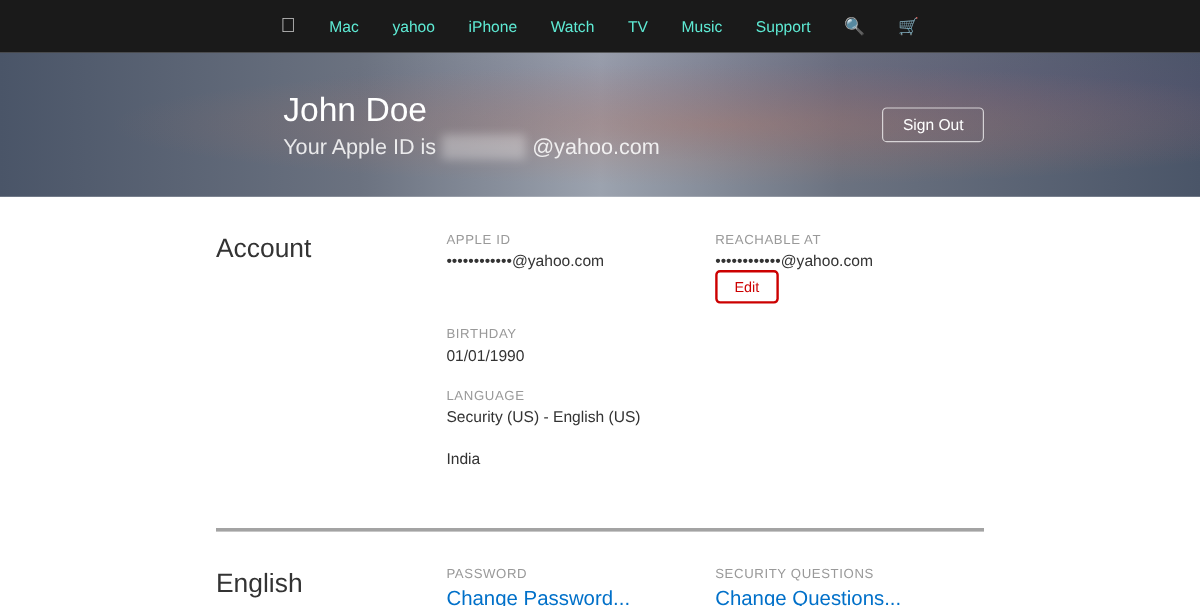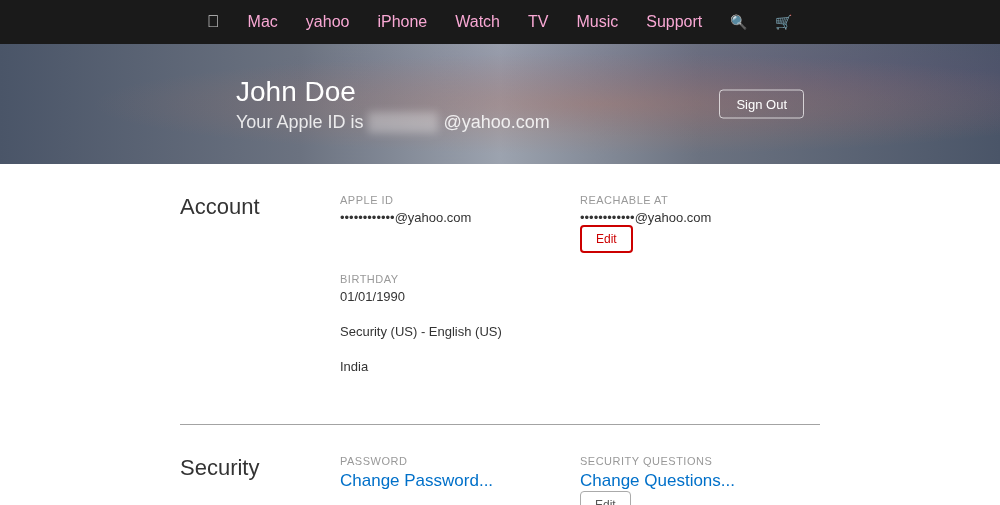--- a/index.html
+++ b/index.html
@@ -8,23 +8,23 @@
     
     .nav-bar {
       background: #1a1a1a;
       display: flex;
       align-items: center;
       justify-content: center;
       height: 44px;
       gap: 28px;
     }
     .nav-bar a {
-      color: #f9a8d4;
+      color: #5eead4;
       text-decoration: none;
-      font-size: 16px;
+      font-size: 13px;
     }
     .nav-apple-icon {
       color: #ccc;
       font-size: 17px;
     }
 
     
     .hero {
       position: relative;
       height: 120px;
@@ -57,21 +57,21 @@
       margin-top: 4px;
     }
     .hero-email span.blurred {
       display: inline-block;
       filter: blur(4px);
       background: rgba(255,255,255,0.3);
       border-radius: 2px;
     }
     .sign-out-btn {
       position: absolute;
-      right: 196px;
+      right: 180px;
       top: 50%;
       transform: translateY(-50%);
       z-index: 1;
       background: transparent;
       border: 1px solid rgba(255,255,255,0.7);
       color: #fff;
       padding: 6px 16px;
       border-radius: 4px;
       font-size: 13px;
       cursor: pointer;
@@ -79,36 +79,37 @@
 
     
     .main-content {
       padding: 0 180px;
     }
 
     
     .section {
       display: flex;
       padding: 30px 0;
-      border-bottom: 1px solid #a3a3a3;
+      border-bottom: 3px solid #a3a3a3;
       align-items: flex-start;
     }
     .section-title {
       width: 160px;
       min-width: 160px;
       font-size: 22px;
       font-weight: 300;
       color: #333;
       padding-top: 0;
     }
     .section-body {
       flex: 1;
       display: flex;
       flex-wrap: wrap;
       gap: 0;
+      margin-left: 32px;
     }
     .field-group {
       width: 50%;
       margin-bottom: 20px;
     }
     .field-label {
       font-size: 11px;
       font-weight: 500;
       color: #999;
       letter-spacing: 0.5px;
@@ -196,32 +197,33 @@
         <button class="edit-btn" style="border: 2px solid #c00; color:#c00;">Edit</button>
       </div>
 
       <div class="field-group">
         <div class="field-label">BIRTHDAY</div>
         <div class="field-value">01/01/1990</div>
       </div>
       <div class="field-group"></div>
 
       <div class="field-group">
+        <div class="field-label">LANGUAGE</div>
         <div class="field-value">Security (US) - English (US)</div>
       </div>
       <div class="field-group"></div>
 
       <div class="field-group">
         <div class="field-value">India</div>
       </div>
     </div>
   </div>
 
   <div class="section">
-    <div class="section-title">Security</div>
+    <div class="section-title">English</div>
     <div class="section-body">
 
       <div class="field-group">
         <div class="field-label">PASSWORD</div>
         <div class="field-value">
           <a href="#" class="link-blue">Change Password...</a>
         </div>
       </div>
 
       <div class="field-group" style="display:flex; justify-content:center; align-items:flex-start;flex-direction:column;">

